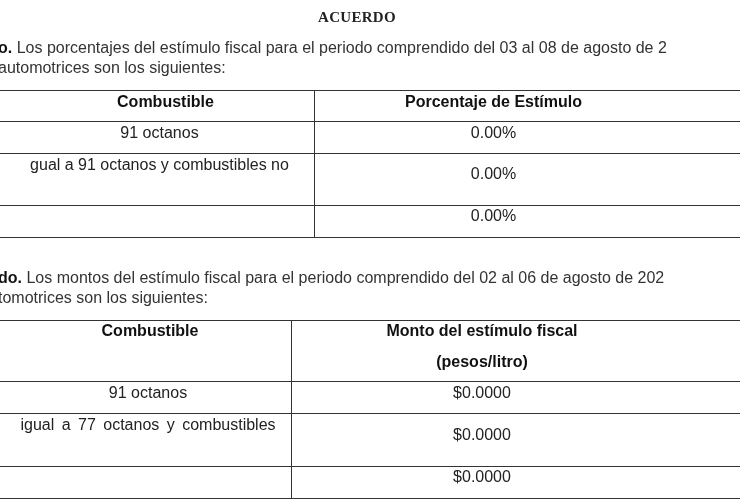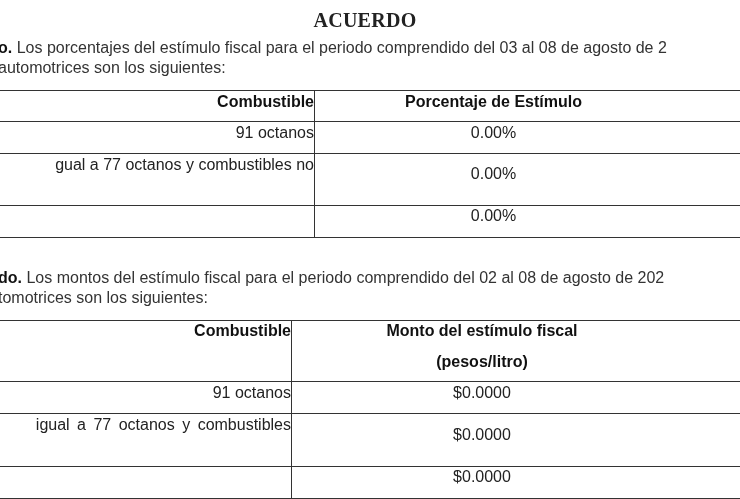--- a/index.html
+++ b/index.html
@@ -11,26 +11,26 @@
       overflow: hidden;
     }
     body {
       position: relative;
       font-family: "Liberation Sans", sans-serif;
       color: #1a1a1a;
     }
     .heading {
       position: absolute;
       top: 9px;
-      left: 12px;
+      left: 4px;
       width: 706px;
       text-align: center;
       font-family: "Liberation Serif", serif;
       font-weight: bold;
-      font-size: 20px;
+      font-size: 15px;
       letter-spacing: 0.3px;
       color: #222;
     }
     .para {
       position: absolute;
       font-size: 16px;
       line-height: 20px;
       white-space: nowrap;
       color: #333;
     }
@@ -48,21 +48,21 @@
     }
     .tbl td, .tbl th {
       border: 1.5px solid #333;
       padding: 0;
       vertical-align: top;
     }
     .tbl th { font-weight: bold; color: #111; }
     .tbl1 { top: 90px; }
     .tbl2 { top: 320px; }
 
-    .c-left { text-align: right; padding-left: 6px !important; white-space: nowrap; overflow: hidden; margin-left: 25px; }
+    .c-left { text-align: center; padding-left: 6px !important; white-space: nowrap; overflow: hidden; margin-left: 25px; }
     .c-right { text-align: center; }
 
     .tbl1 .col-left { width: 297px; }
     .tbl2 .col-left { width: 282px; }
 
     .tbl1 .hdr th { height: 30px; line-height: 22px; }
     .tbl1 .hdr .c-left { padding-left: 18px !important; }
     .tbl1 .r1 td { height: 31px; line-height: 22px; }
     .tbl1 .r2 td { height: 51px; }
     .tbl1 .r2 .c-left { line-height: 22px; }
@@ -96,32 +96,32 @@
   <tbody>
       <tr class="hdr">
     <th class="c-left col-left">Combustible</th>
     <th class="c-right">Porcentaje de Estímulo</th>
   </tr>
   <tr class="r1">
     <td class="c-left">91 octanos</td>
     <td class="c-right">0.00%</td>
   </tr>
   <tr class="r2">
-    <td class="c-left">gual a 77 octanos y combustibles no</td>
+    <td class="c-left">gual a 91 octanos y combustibles no</td>
     <td class="c-right">0.00%</td>
   </tr>
   <tr class="r3">
     <td class="c-left"></td>
     <td class="c-right">0.00%</td>
   </tr>
 </tbody>
   </table>
 
 <div class="para para2">
-  <div><b>do.</b><span> Los montos del estímulo fiscal para el periodo comprendido del 02 al 08 de agosto de 202</span></div>
+  <div><b>do.</b><span> Los montos del estímulo fiscal para el periodo comprendido del 02 al 06 de agosto de 202</span></div>
   <div>tomotrices son los siguientes:</div>
 </div>
 
 <table class="tbl tbl2">
   <tbody>
       <tr class="hdr">
     <th class="c-left col-left">Combustible</th>
     <th class="c-right">
       <span class="l1">Monto del estímulo fiscal</span>
       <span class="l2">(pesos/litro)</span>

